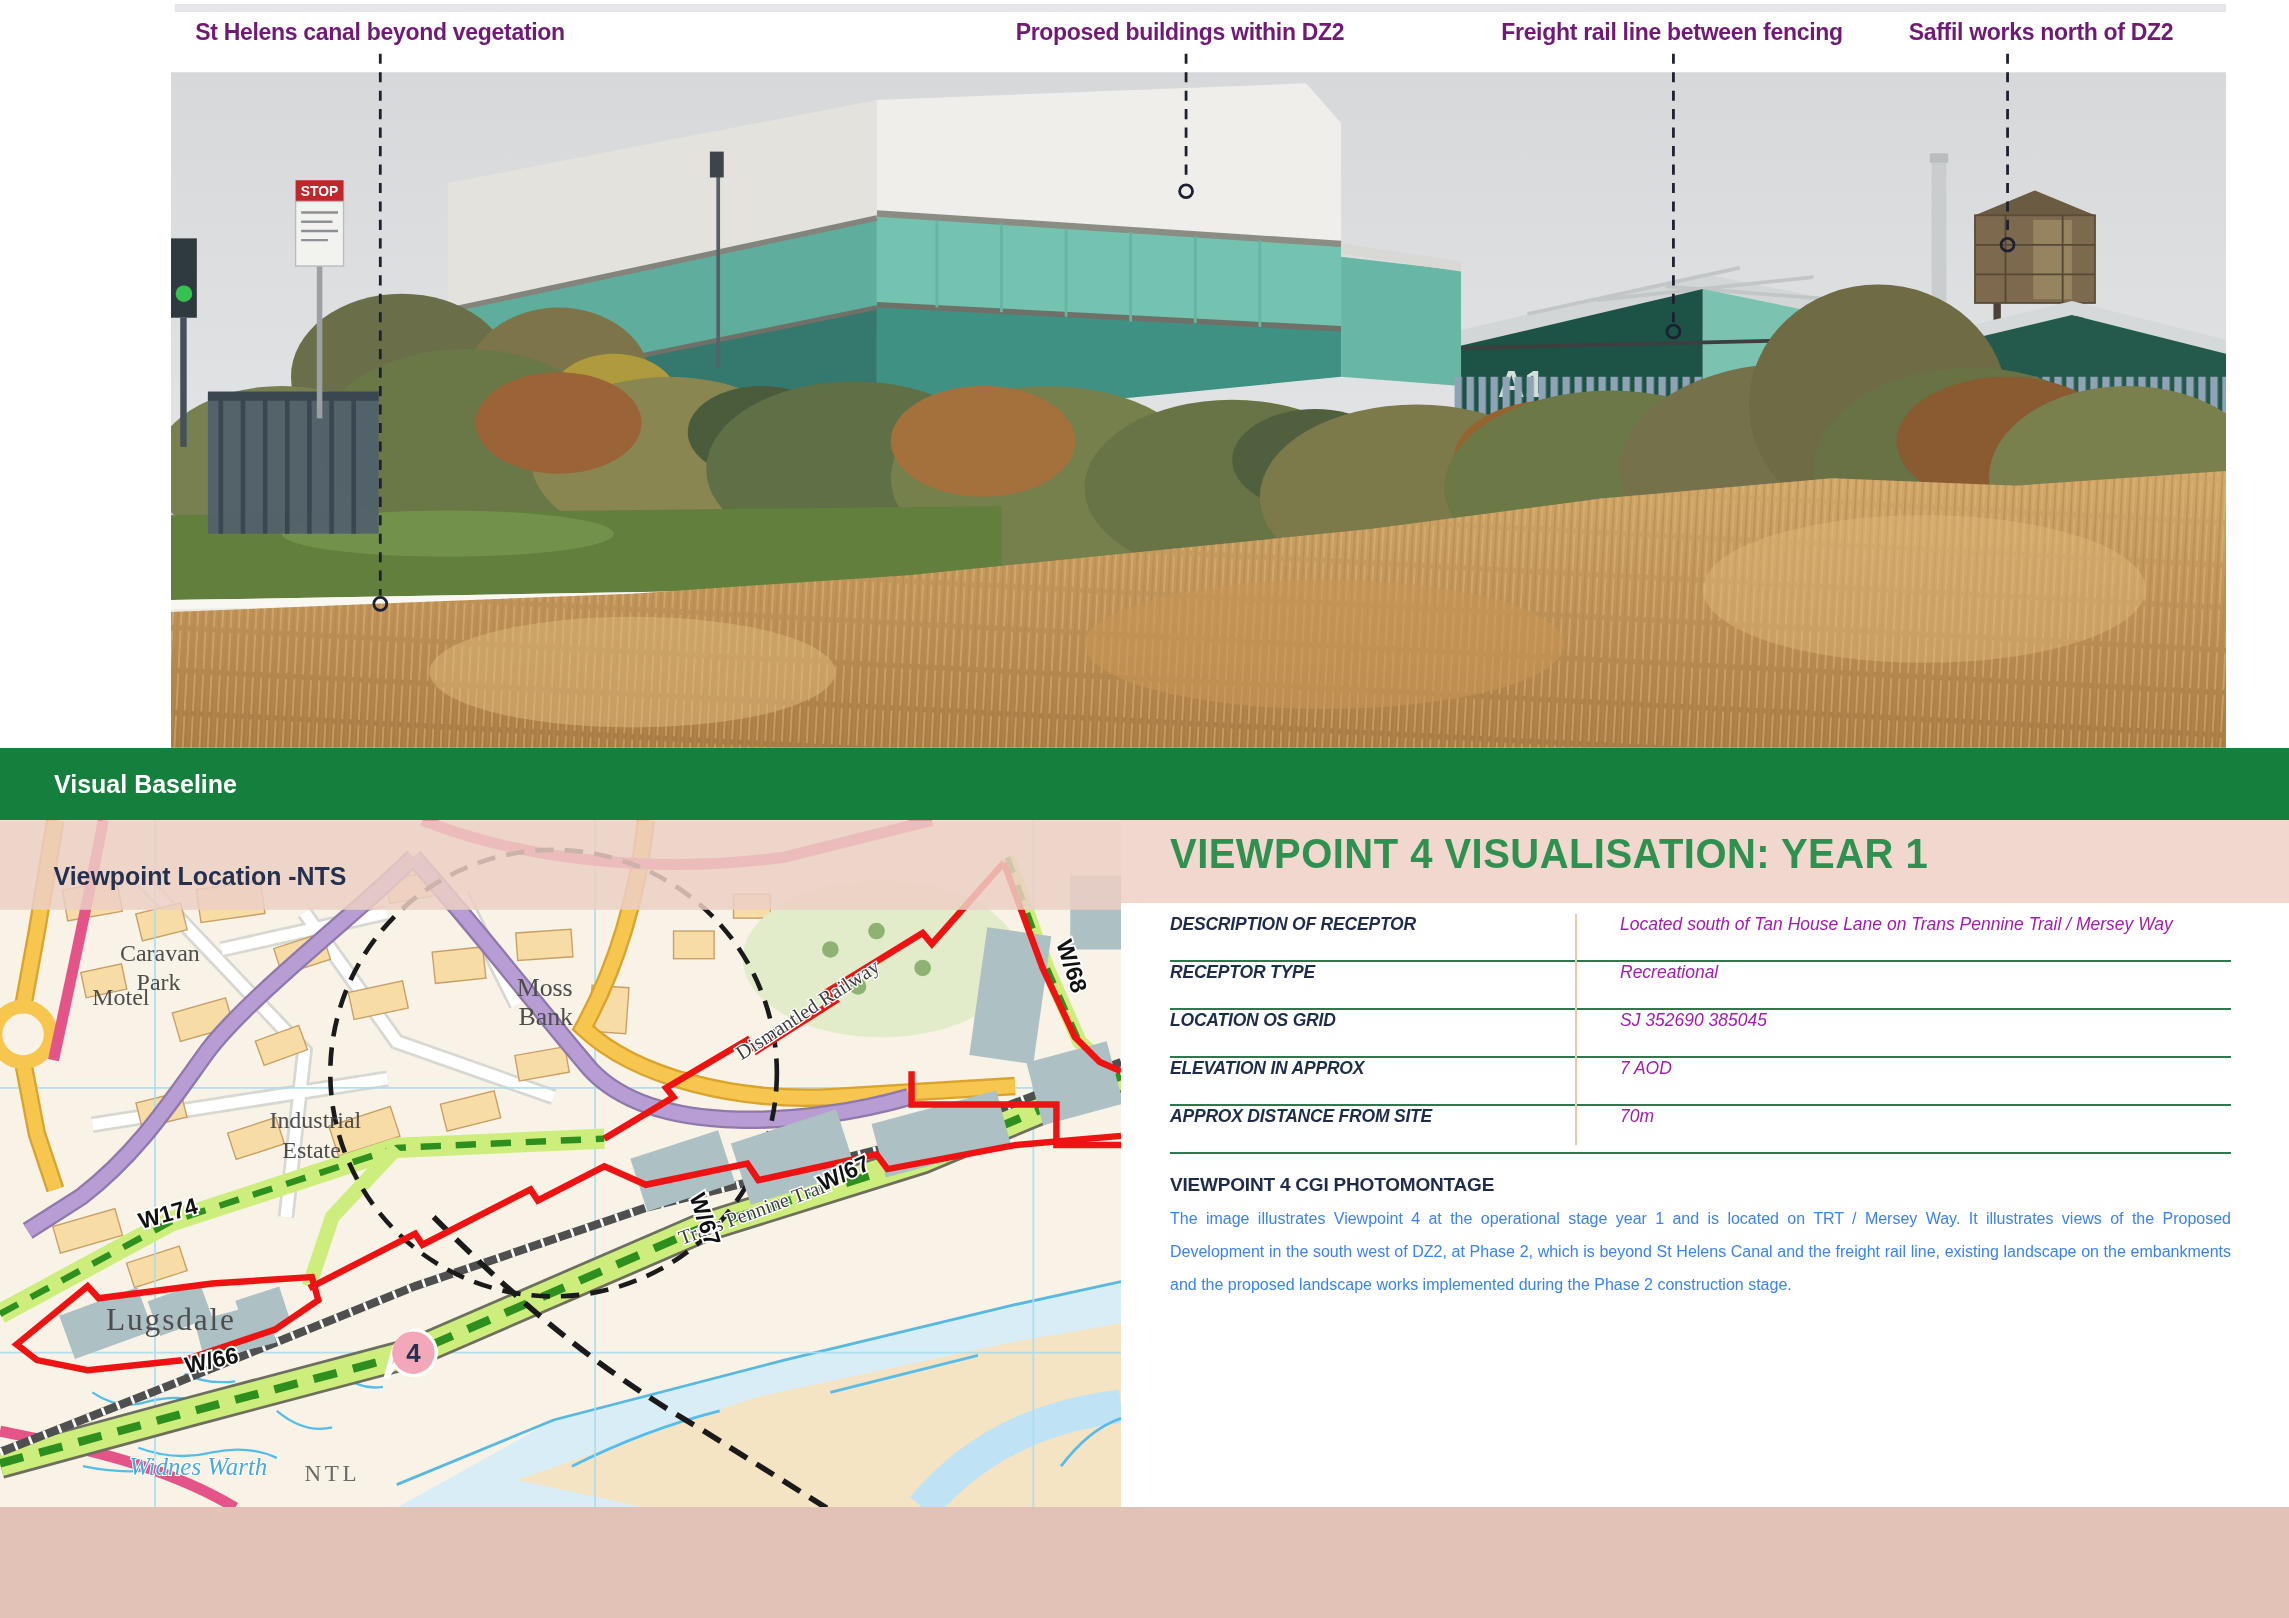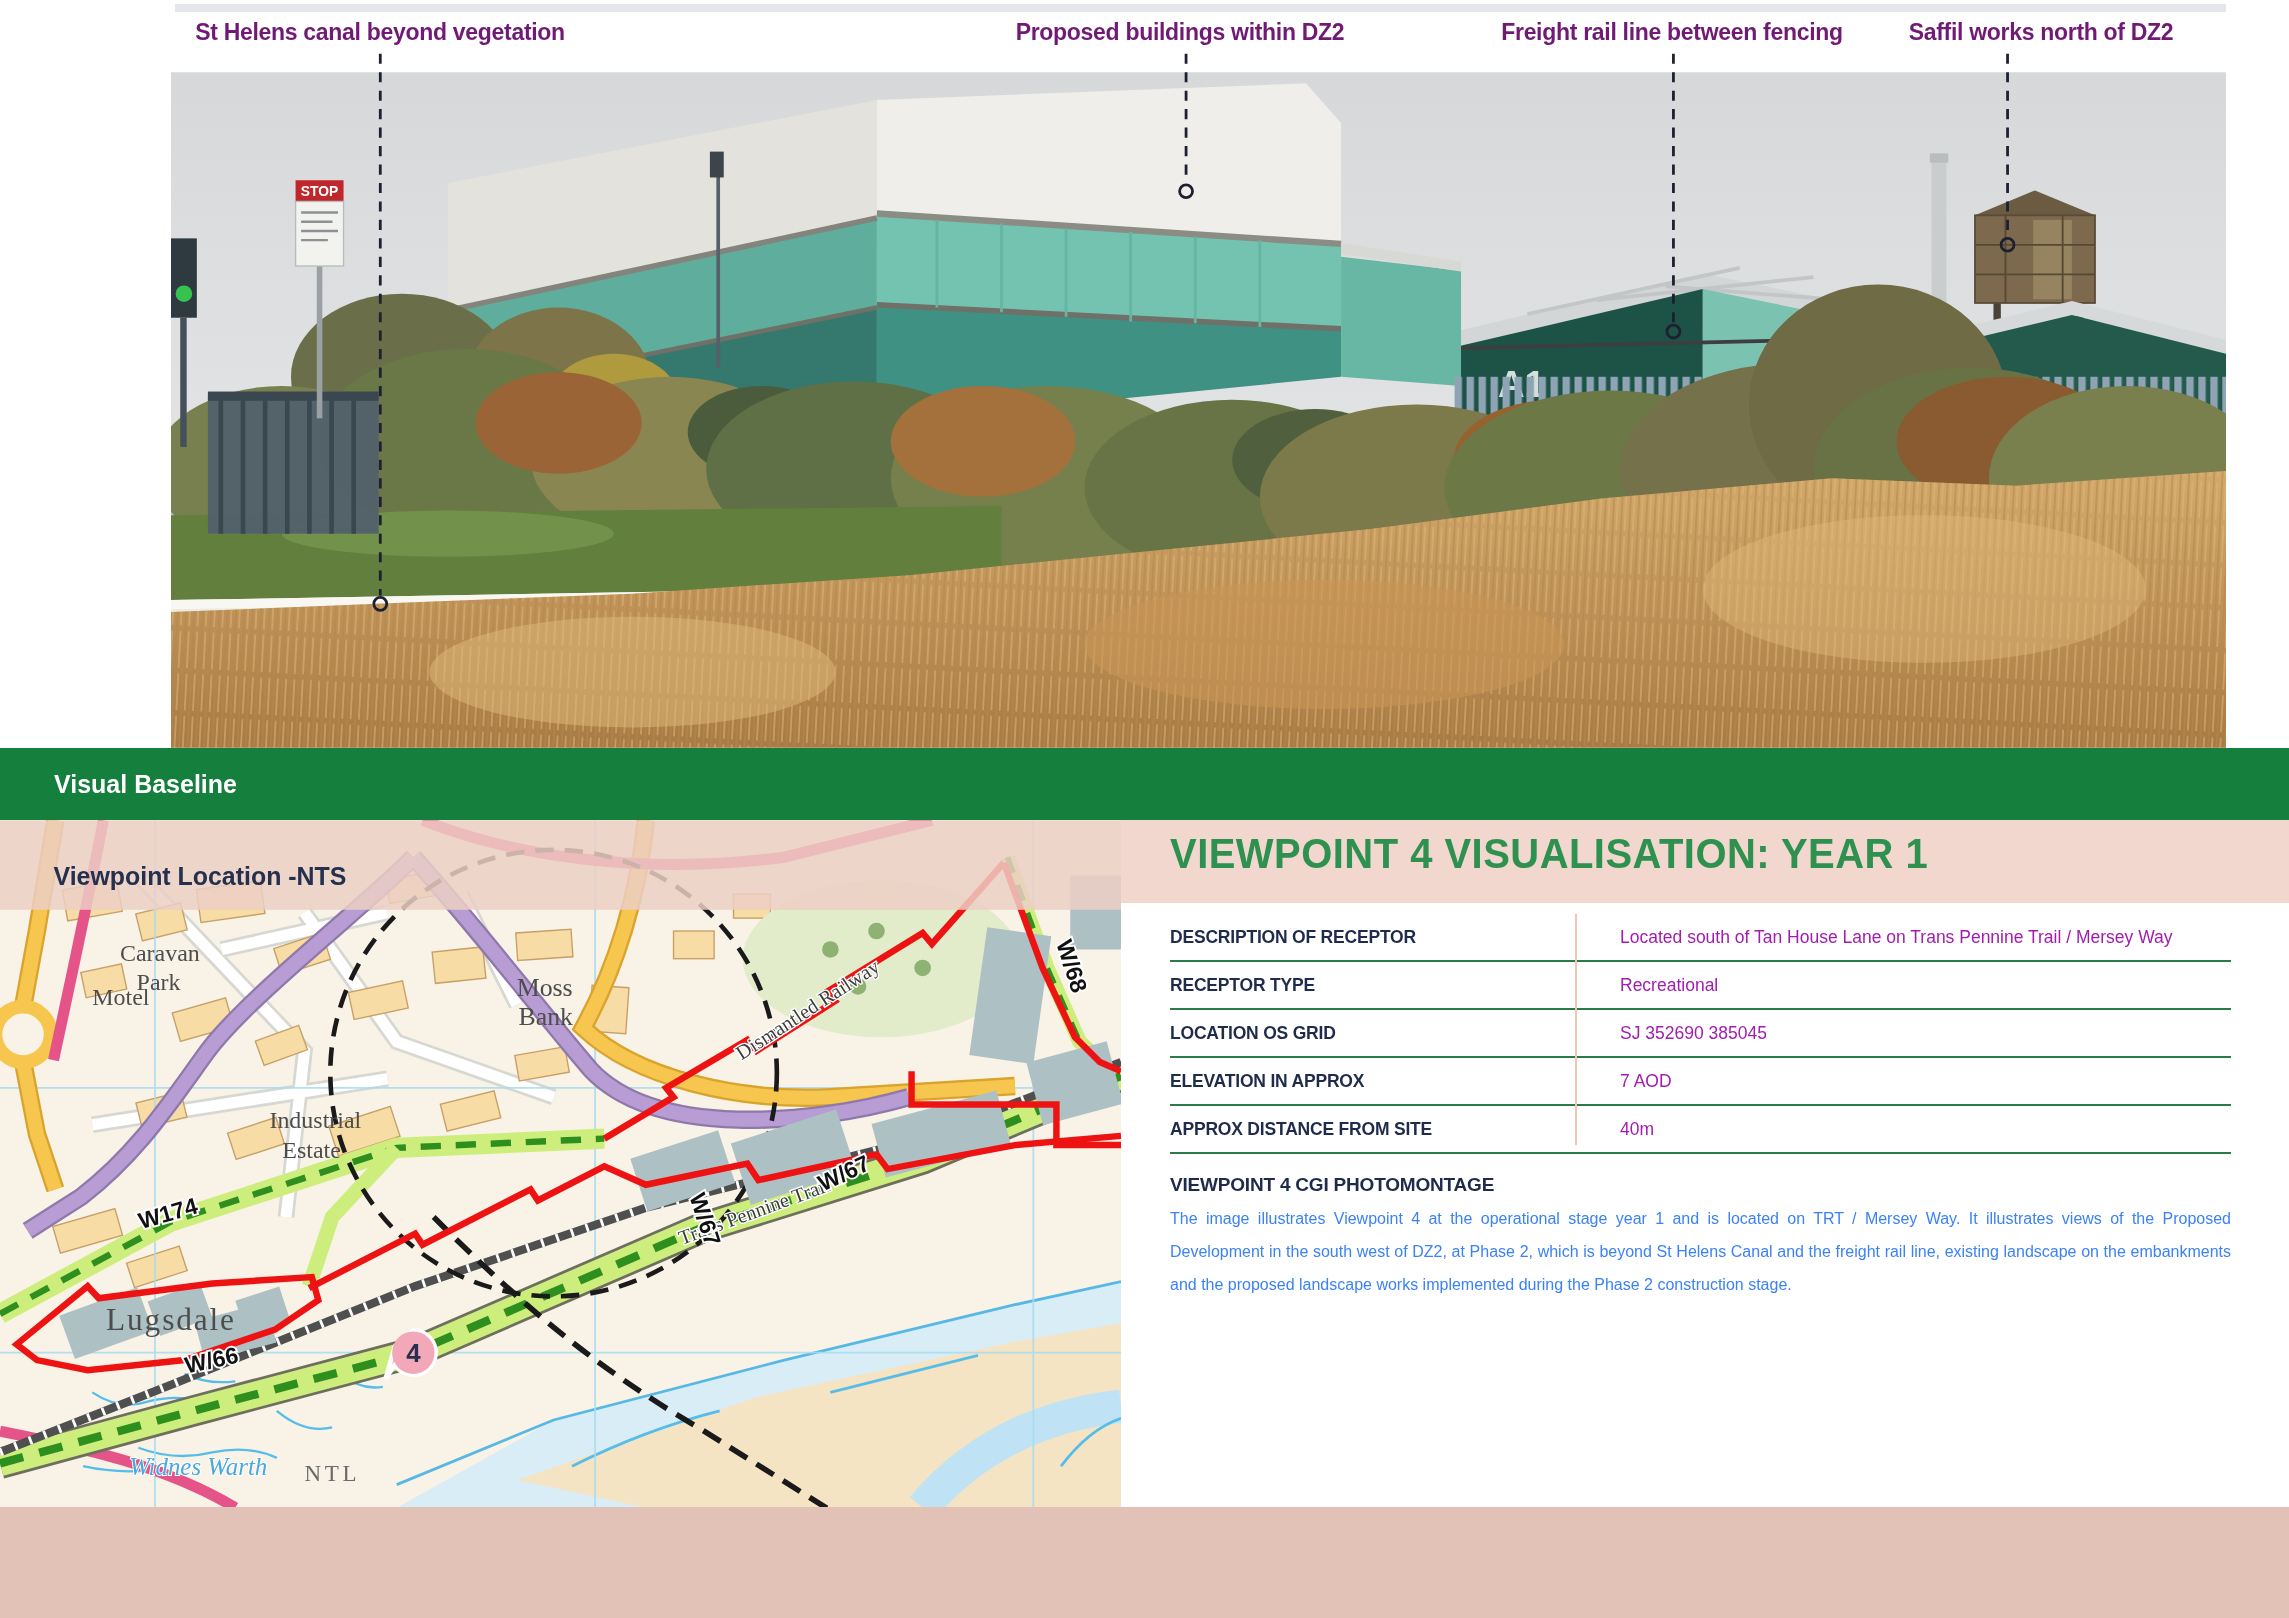--- a/index.html
+++ b/index.html
@@ -8,21 +8,21 @@
   
   .ann-label{position:absolute;top:18.5px;transform:translateX(-50%);font-size:23px;font-weight:bold;color:#701a75;letter-spacing:-0.3px;white-space:nowrap;}
   
   .navy-bar{position:absolute;left:0;top:748px;width:2290px;height:72px;background:#15803d;}
   .navy-bar span{position:absolute;left:54px;top:50%;transform:translateY(-50%);color:#ffffff;font-size:25px;font-weight:bold;}
   
   .panel-pink{position:absolute;left:1121px;top:820px;width:1168px;height:83px;background:#f1d7cd;}
   .panel-white{position:absolute;left:1121px;top:903px;width:1168px;height:605px;background:#ffffff;}
   .panel-title{position:absolute;left:1170px;top:829px;font-size:43px;font-weight:bold;color:#2E9150;letter-spacing:0.5px;transform:scaleX(0.93);transform-origin:left center;white-space:nowrap;}
   .tbl{position:absolute;left:1170px;top:914px;width:1061px;}
-  .tbl-row{height:46px;border-bottom:2.8px solid #2c7a4b;position:relative;display:flex;align-items:center;}
+  .tbl-row{height:46px;border-bottom:2.8px solid #2c7a4b;position:relative;display:flex;font-style:italic;}
   .tbl-row .lbl{width:406px;font-size:17.5px;font-weight:bold;color:#1e2b4a;letter-spacing:-0.2px;}
   .tbl-row .val{padding-left:44px;font-size:17.5px;color:#a21caf;}
   .tbl-vline{position:absolute;left:1575px;top:914px;width:1.8px;height:231px;background:#efc7ae;}
   .sec-head{position:absolute;left:1170px;top:1174px;font-size:19px;font-weight:bold;color:#1e2b4a;letter-spacing:-0.2px;}
   .sec-body{position:absolute;left:1170px;top:1202px;width:1061px;font-size:16px;line-height:33px;color:#3b82f6;text-align:justify;}
   
   .footer{position:absolute;left:0;top:1507px;width:2290px;height:112px;background:#e2c2b6;}
   .top-strip{position:absolute;left:175px;top:3.7px;width:2051px;height:8.3px;background:#e5e6e9;}
 </style>
 </head>
@@ -359,21 +359,21 @@
   <div class="tbl-row">
     <span class="lbl">LOCATION OS GRID</span>
     <span class="val">SJ 352690 385045</span>
   </div>
   <div class="tbl-row">
     <span class="lbl">ELEVATION IN APPROX</span>
     <span class="val">7 AOD</span>
   </div>
   <div class="tbl-row">
     <span class="lbl">APPROX DISTANCE FROM SITE</span>
-    <span class="val">40m</span>
+    <span class="val">70m</span>
   </div>
 </div>
 <div class="tbl-vline"></div>
 
 <div class="sec-head">VIEWPOINT 4 CGI PHOTOMONTAGE</div>
 <div class="sec-body">The image illustrates Viewpoint 4 at the operational stage year 1 and is located on TRT / Mersey Way. It illustrates views of the Proposed Development in the south west of DZ2, at Phase 2, which is beyond St Helens Canal and the freight rail line, existing landscape on the embankments and the proposed landscape works implemented during the Phase 2 construction stage.</div>
 
 <div class="footer">
   
   

